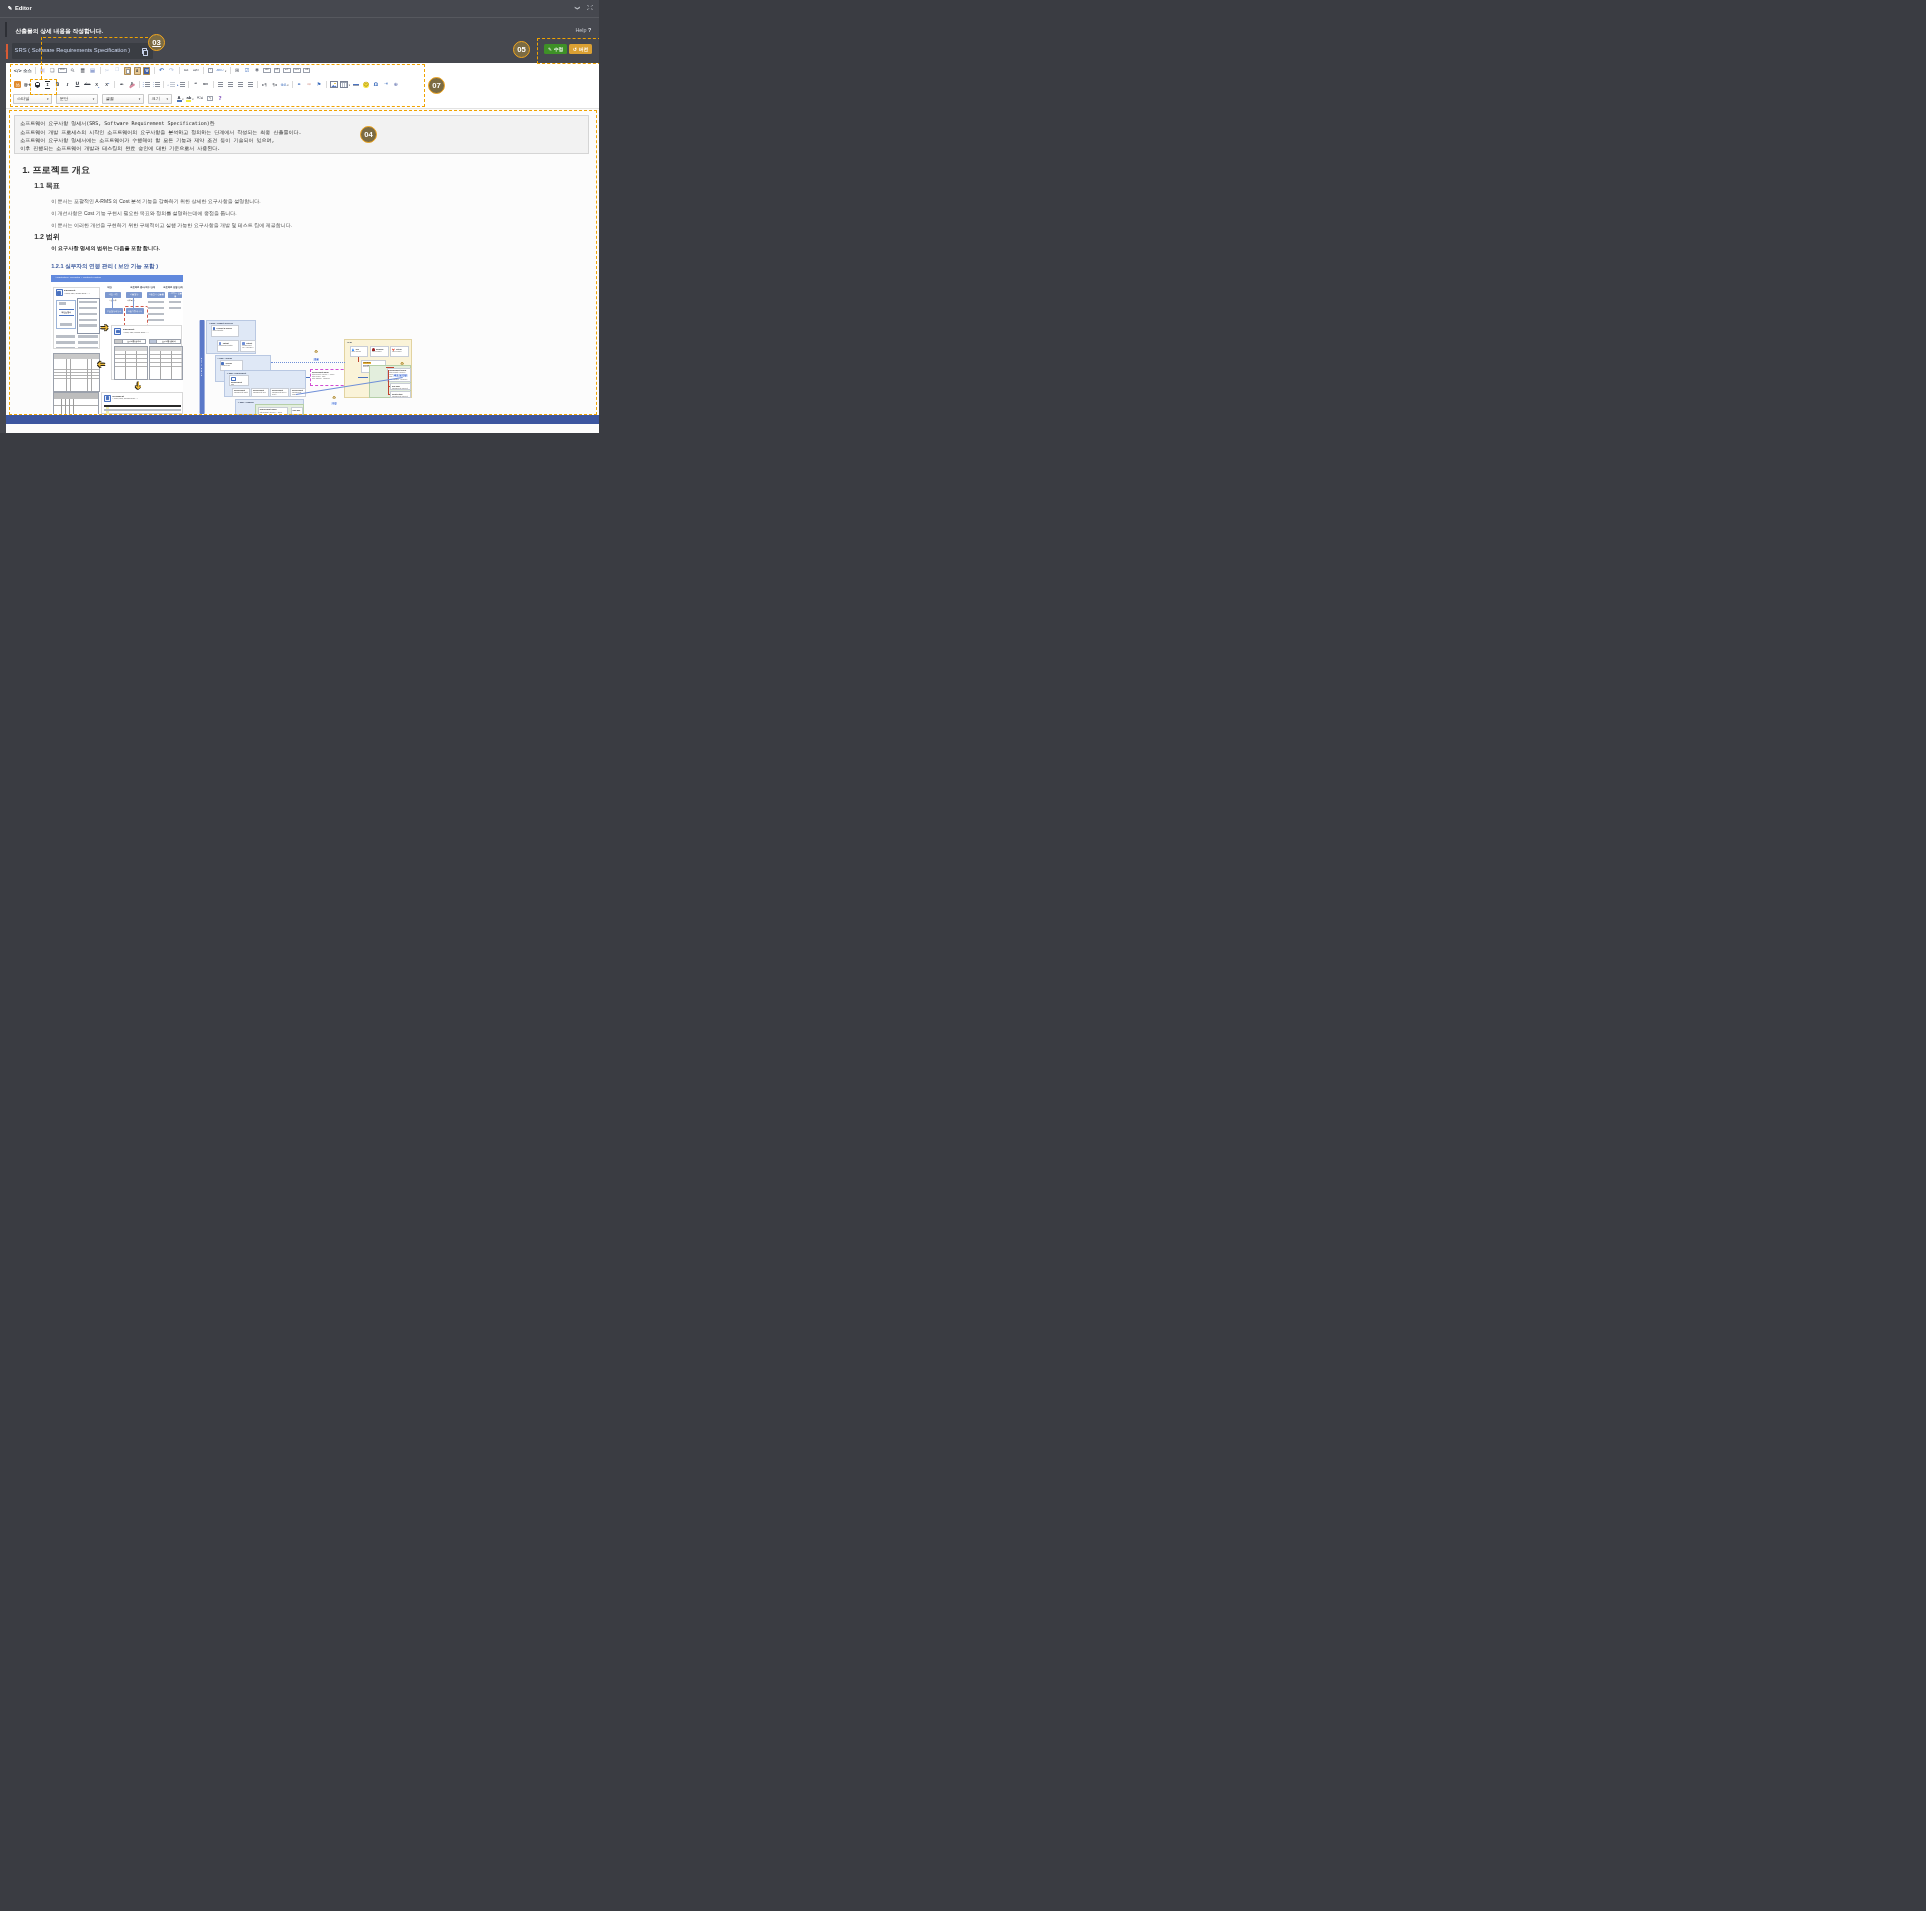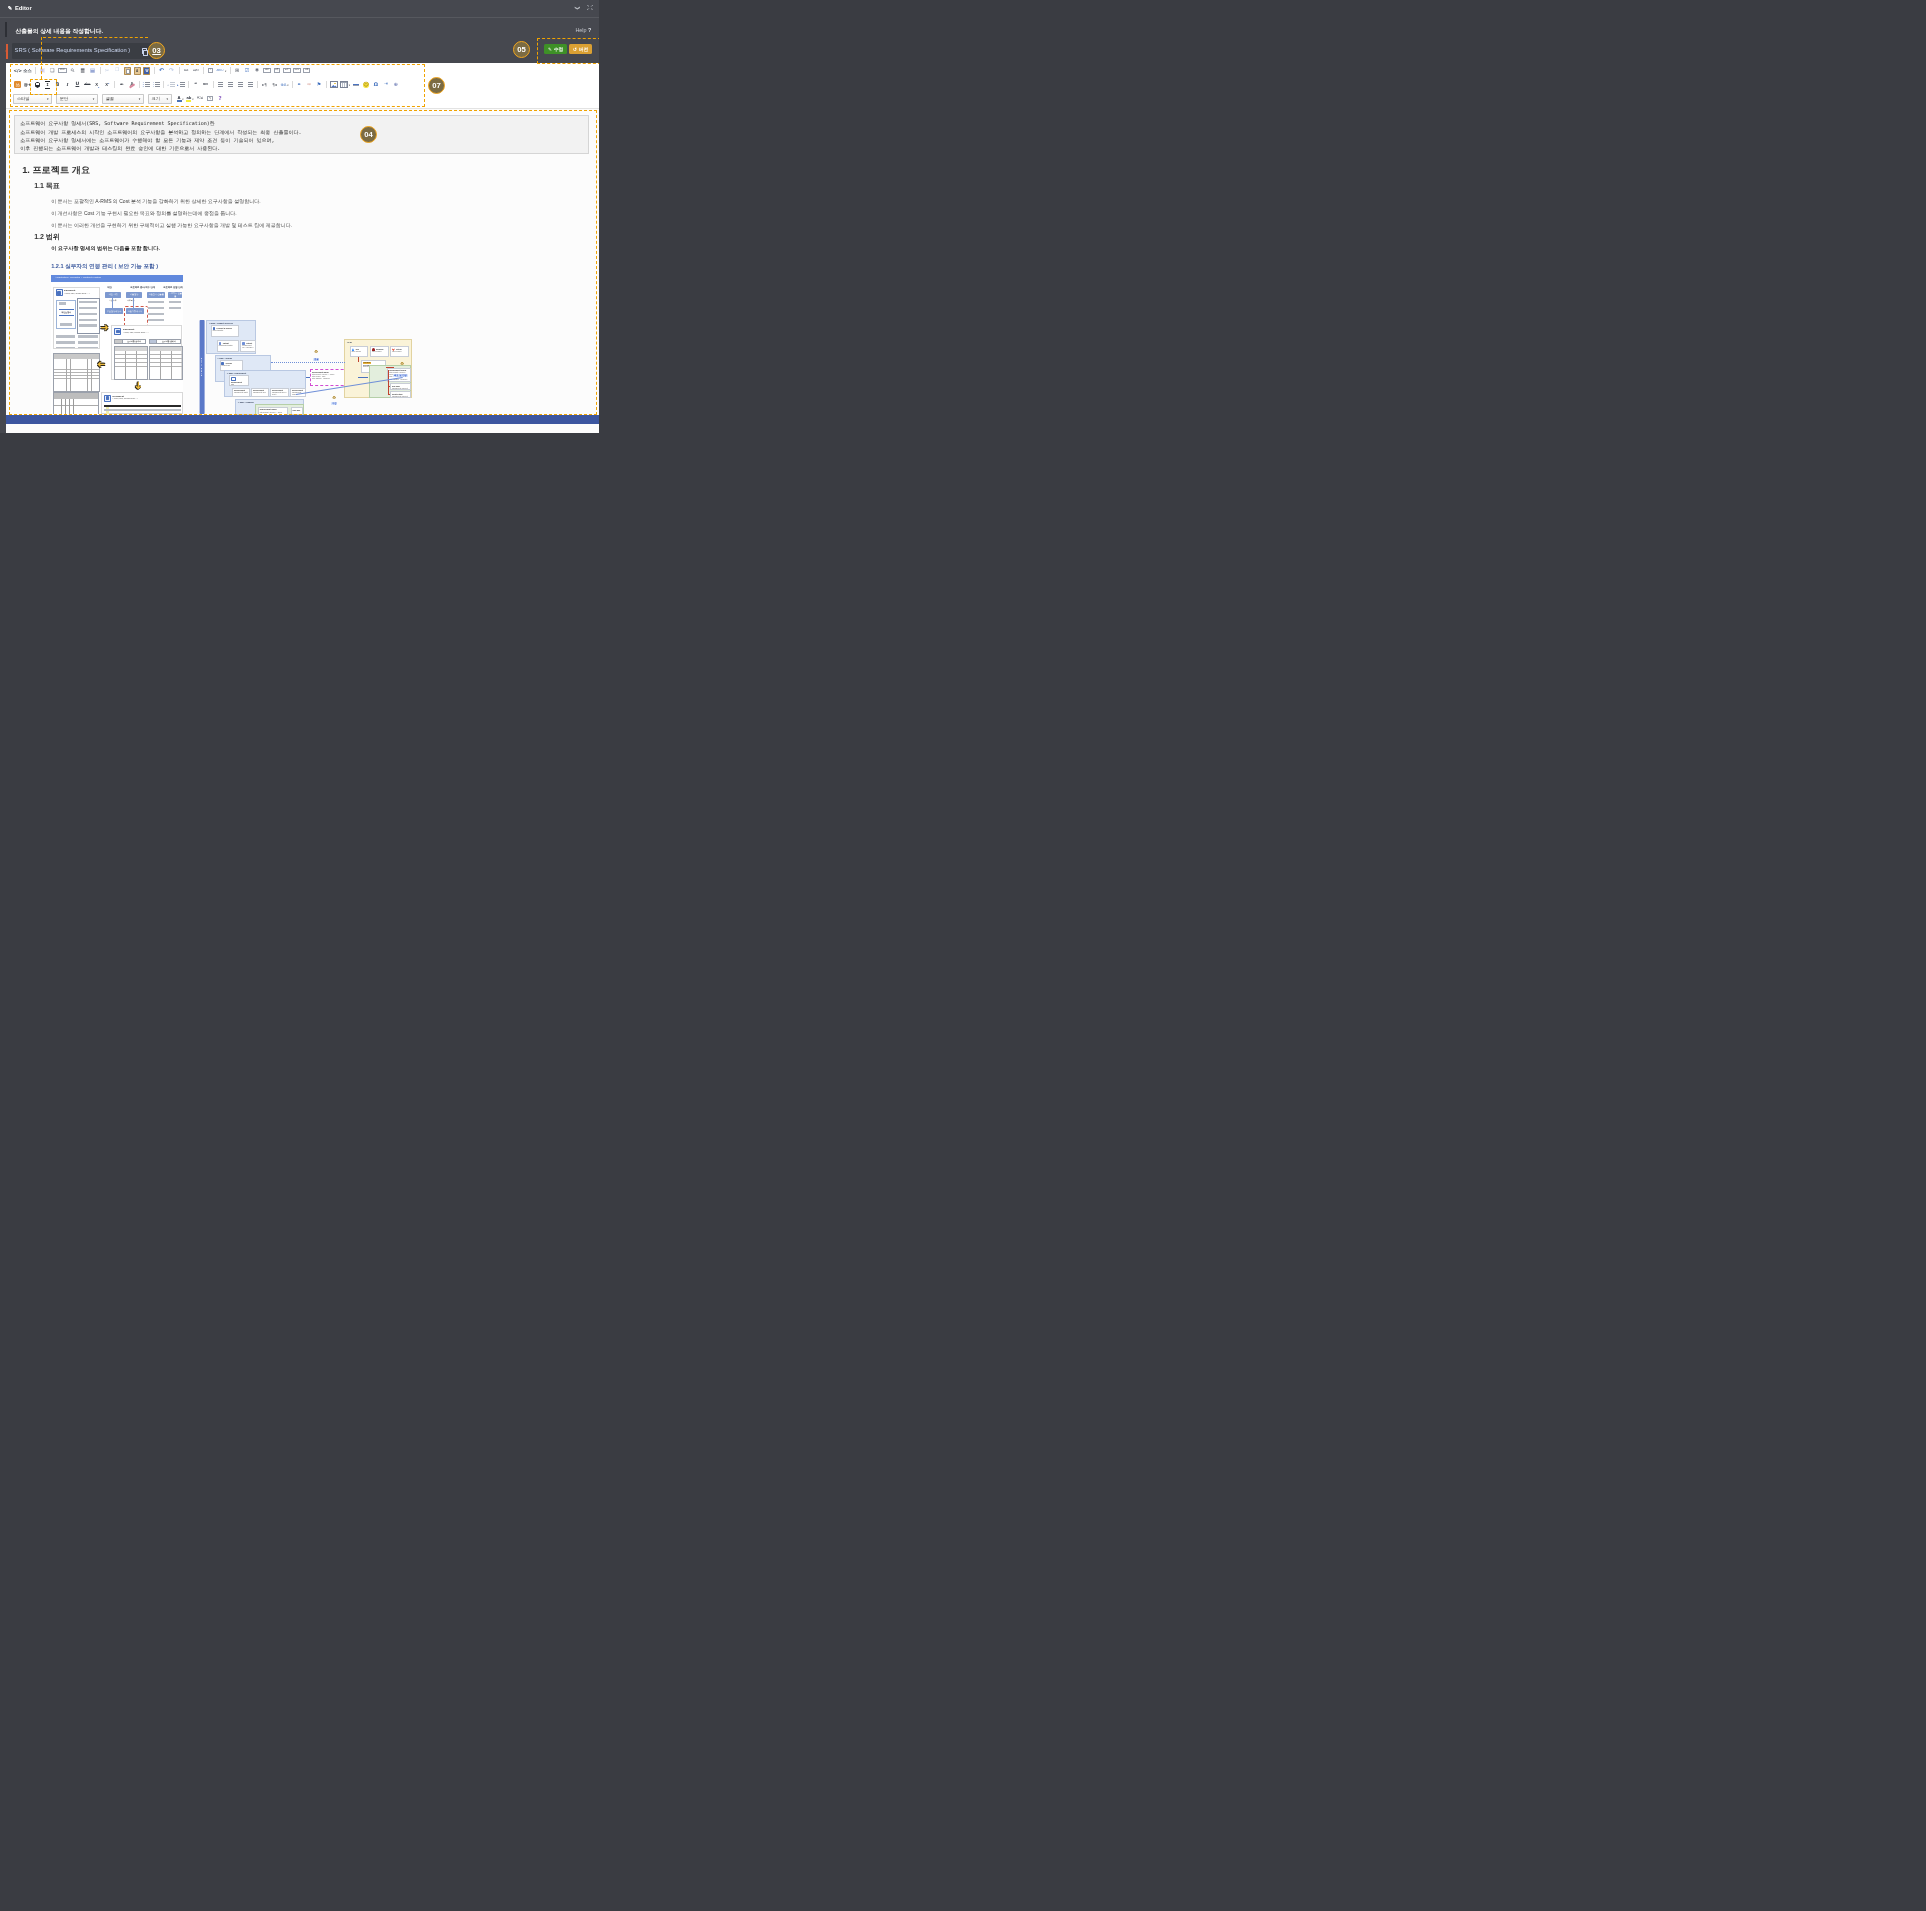--- a/index.html
+++ b/index.html
@@ -632,17 +632,17 @@
   </div>
 
   <div class="dline" style="left:43px;top:37px;width:105px;border-top:1px dashed #f0a300;"></div>
   <div class="dline" style="left:41px;top:37px;height:42px;border-left:1px dashed #f0a300;"></div>
   <div class="dbox" style="left:30px;top:79px;width:25.4px;height:14.3px;"></div>
   <div class="dbox" style="left:9.6px;top:64px;width:413px;height:41px;"></div>
   <div class="dbox" style="left:8.5px;top:110px;width:586px;height:303px;"></div>
   <div class="dbox" style="left:537px;top:38px;width:62px;height:23.5px;"></div>
   <div class="nb" style="left:428px;top:77px;">07</div>
   <div class="nb" style="left:360px;top:126px;">04</div>
-  <div class="nb" style="left:148px;top:42px;text-decoration:underline;">03</div>
+  <div class="nb" style="left:148px;top:34px;text-decoration:underline;">03</div>
   <div class="nb" style="left:513px;top:41px;">05</div>
 
 </div>
 
 
 </body></html>

